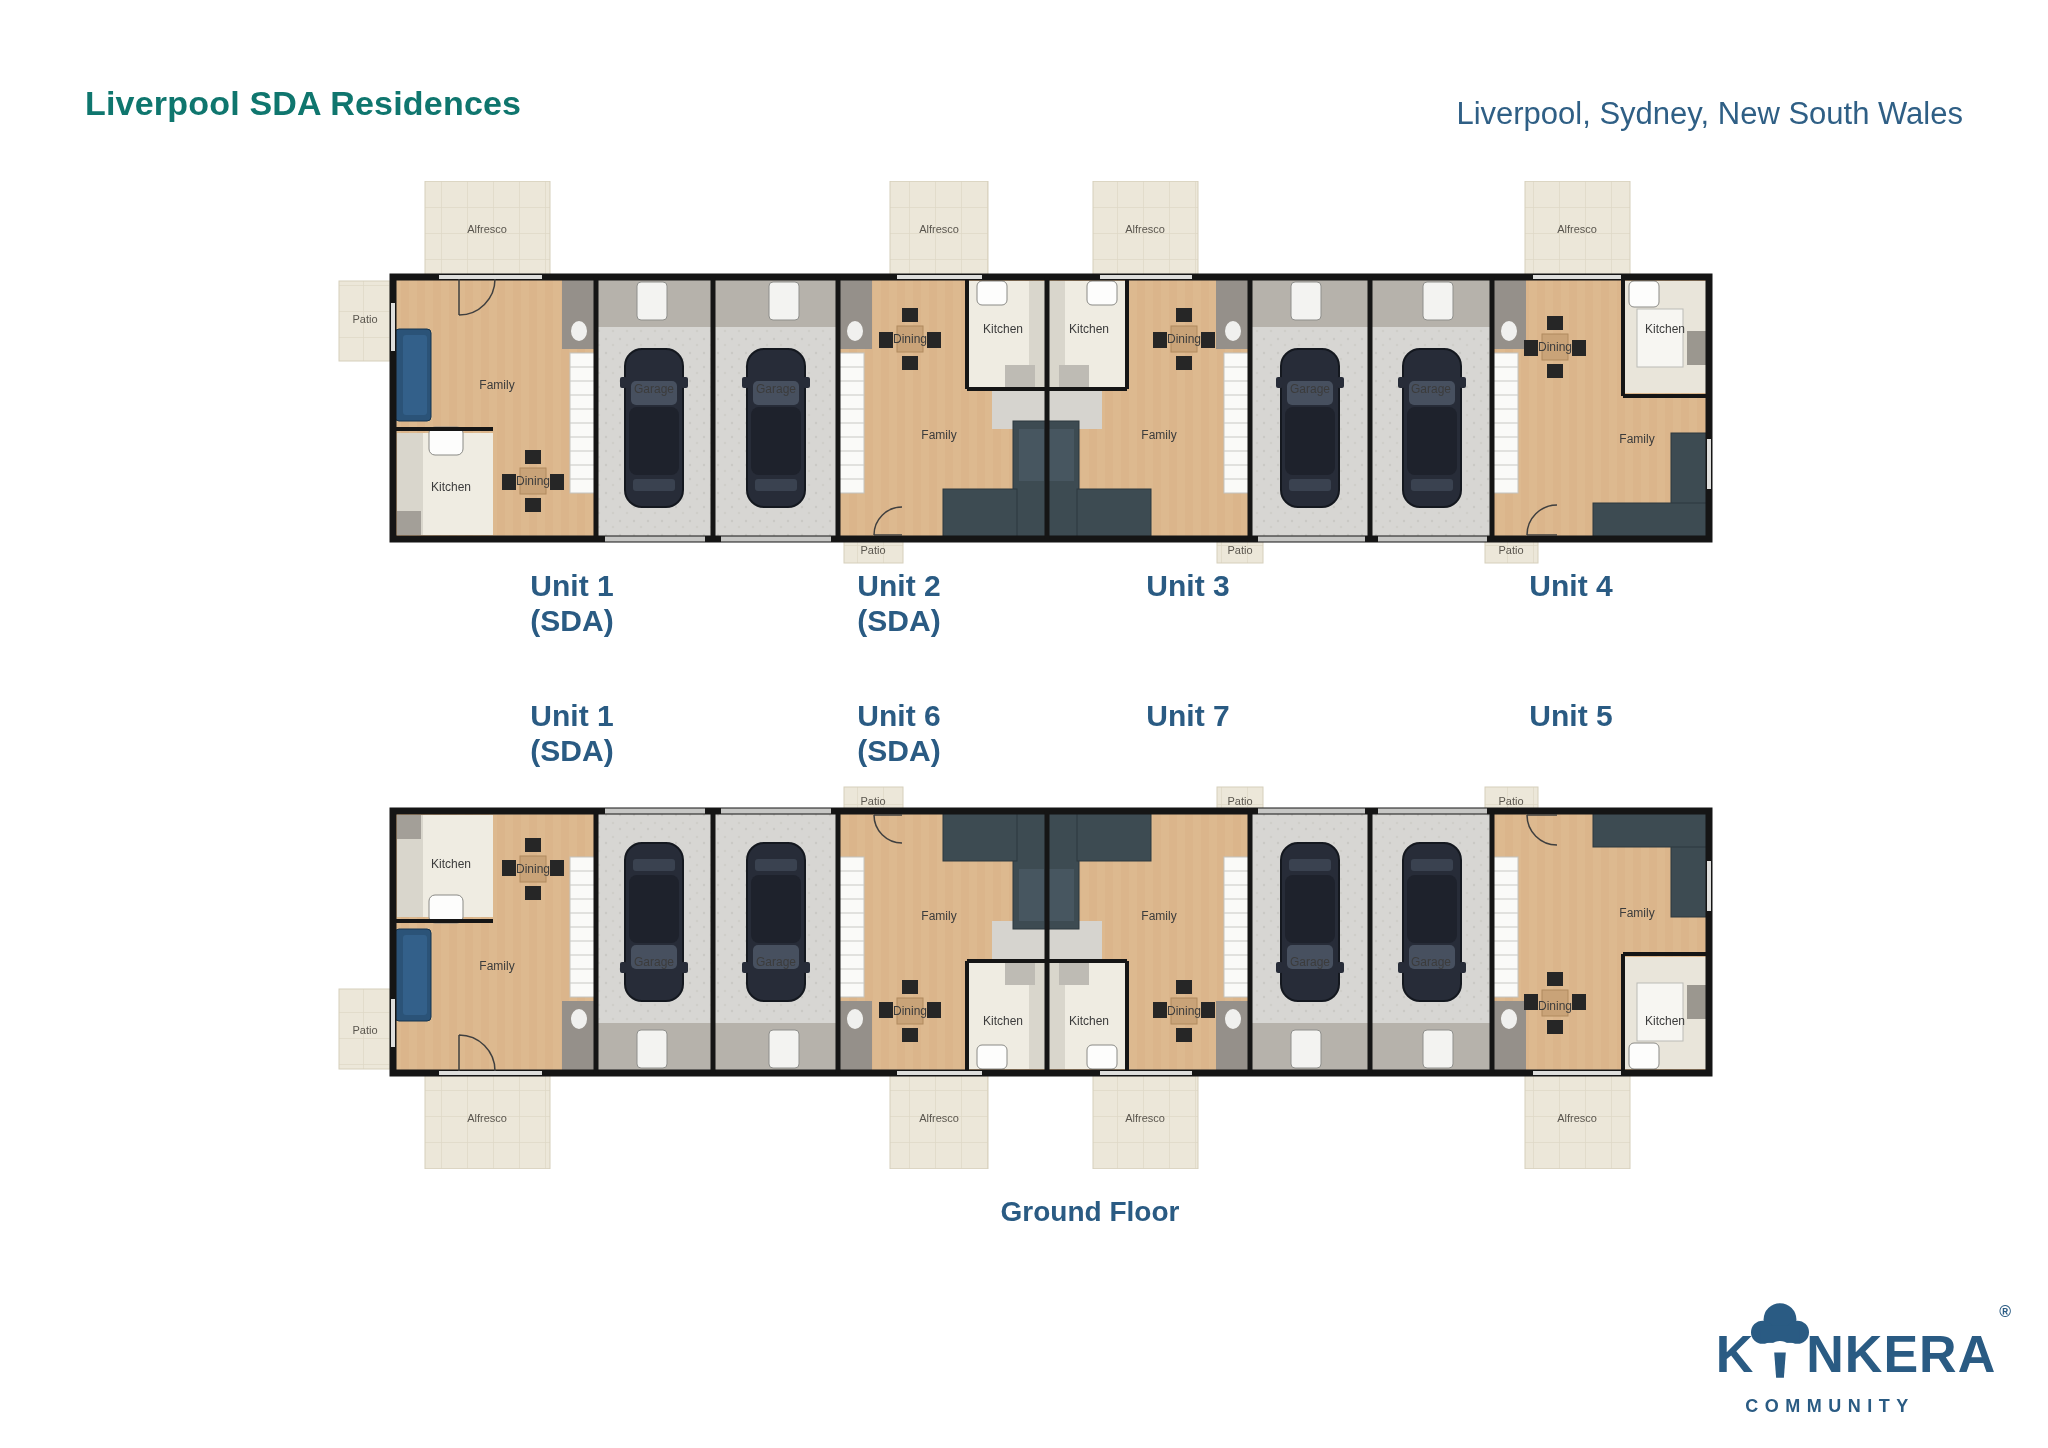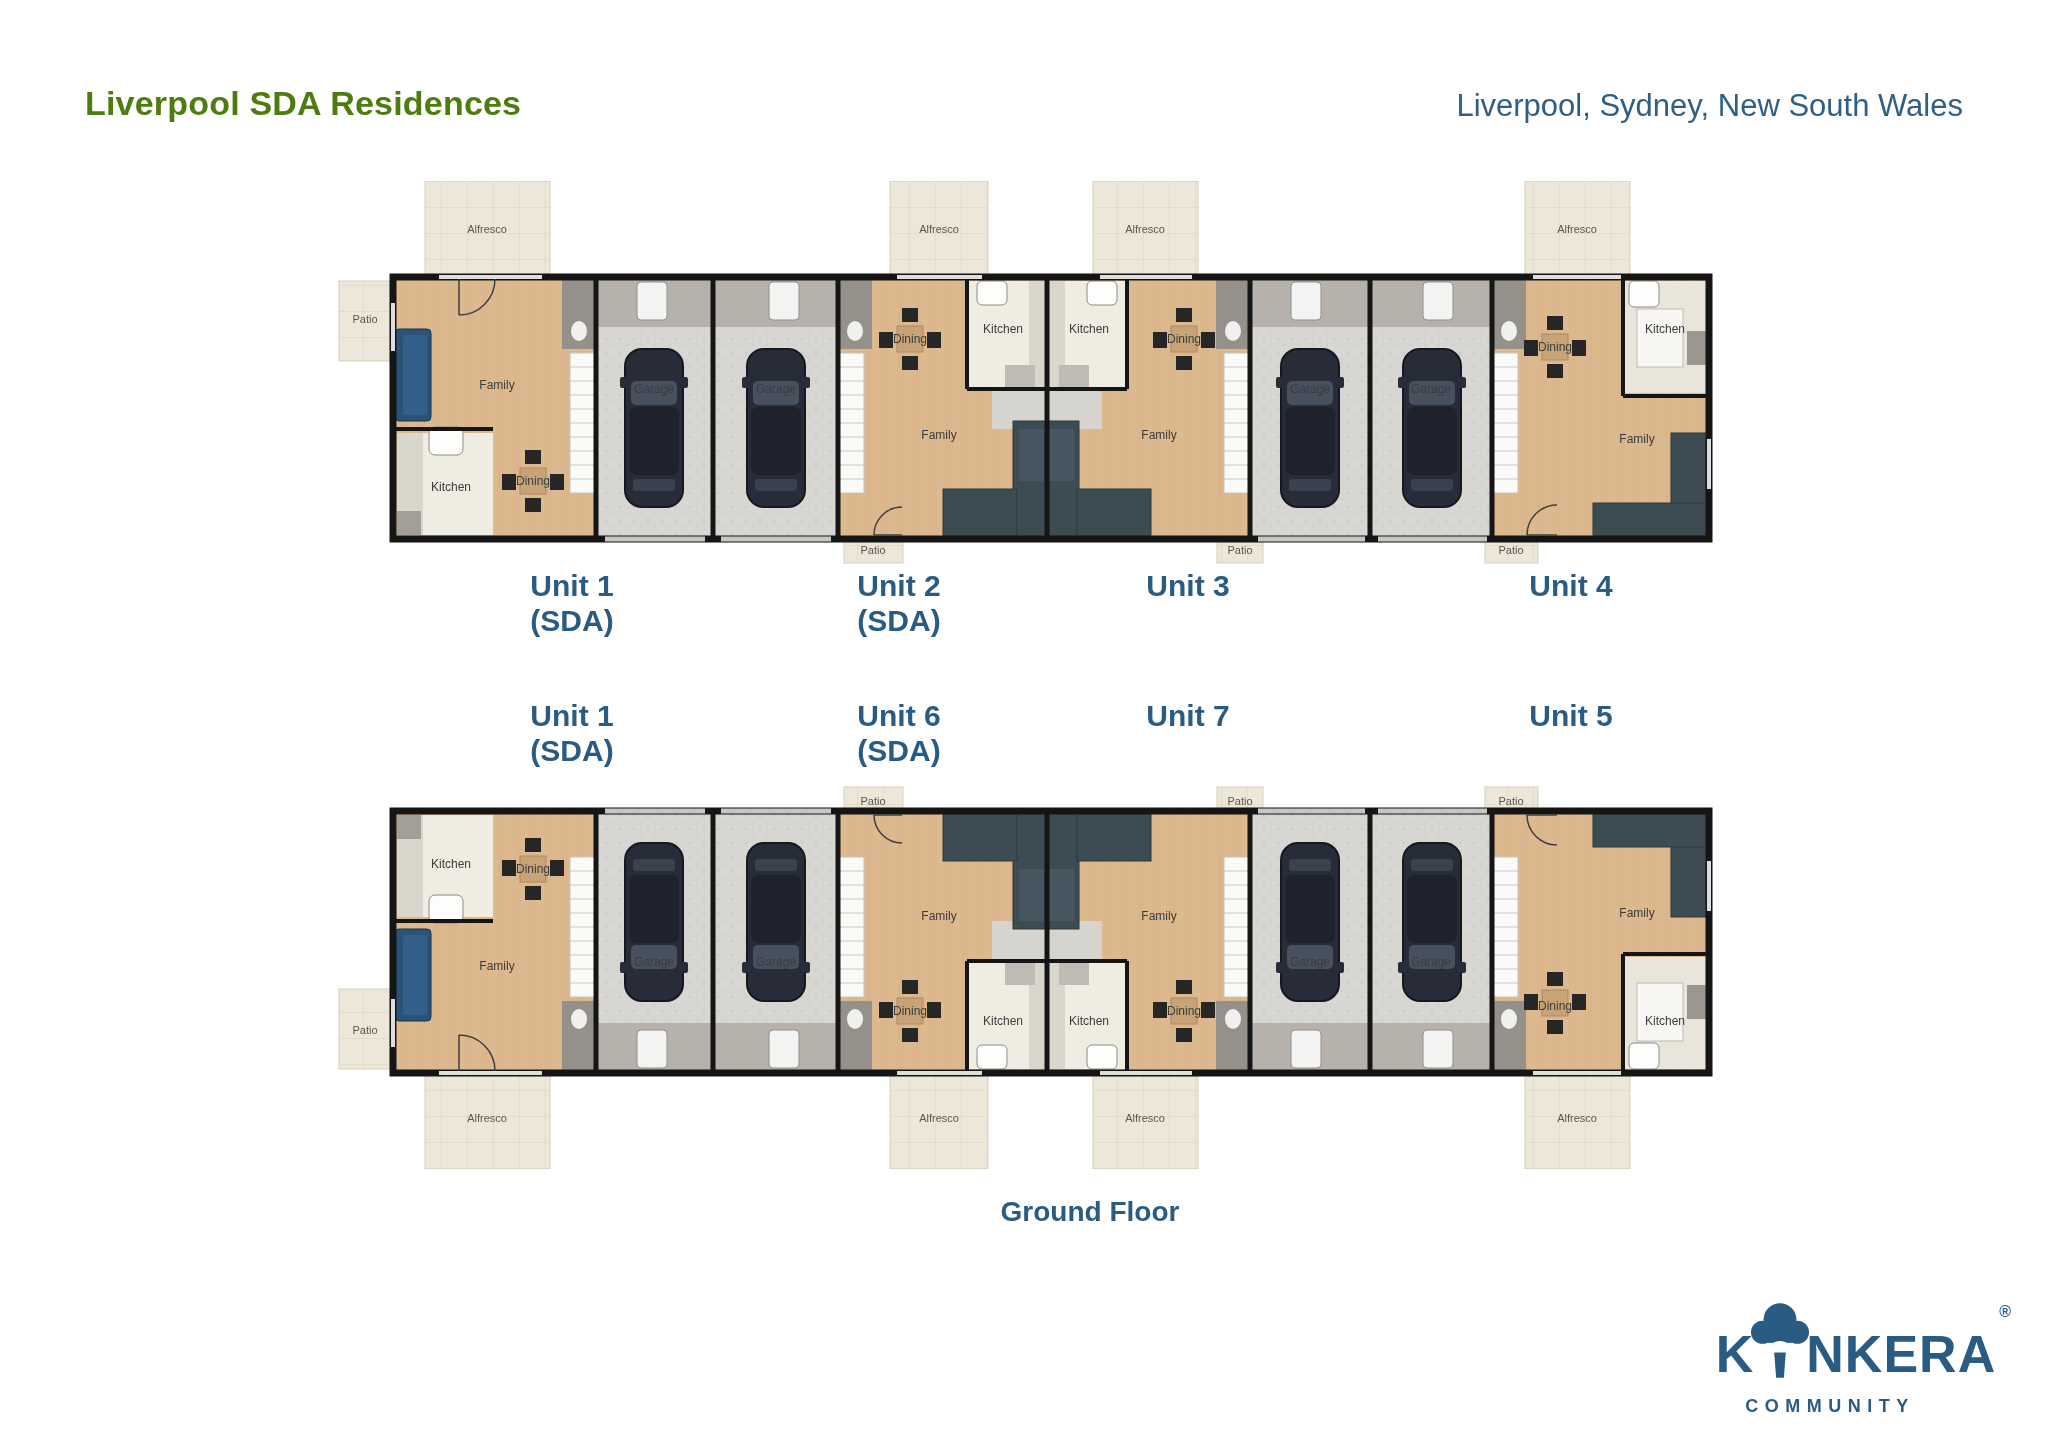--- a/index.html
+++ b/index.html
@@ -1,19 +1,19 @@
 <!DOCTYPE html>
 <html><head>
 <meta charset="utf-8">
 <style>
   html,body{margin:0;padding:0;background:#fff;}
   .page{position:relative;width:2048px;height:1448px;background:#ffffff;overflow:hidden;
         font-family:"Liberation Sans",sans-serif;}
-  .page-title{position:absolute;left:85px;top:84px;font-size:34px;font-weight:bold;color:#4d7c0f;letter-spacing:.2px;}
-  .page-location{position:absolute;right:85px;top:88px;font-size:31px;font-weight:400;color:#2F5F85;}
+  .page-title{position:absolute;left:85px;top:84px;font-size:34px;font-weight:bold;color:#0f766e;letter-spacing:.2px;}
+  .page-location{position:absolute;right:85px;top:96px;font-size:31px;font-weight:400;color:#2F5F85;}
   .plan-strip{position:absolute;width:1380px;height:385px;}
   .strip-top{left:337px;top:181px;}
   .strip-bottom{left:337px;top:784px;}
   .unit-label{position:absolute;transform:translateX(-50%);text-align:center;
               color:#2A5B83;font-weight:bold;font-size:30px;line-height:35px;white-space:nowrap;}
   .ground-floor{position:absolute;left:1090px;top:1196px;transform:translateX(-50%);
                 color:#2A5B83;font-weight:bold;font-size:28px;}
   .disclaimer{position:absolute;left:85px;top:1362px;font-size:21px;color:#4D6A7D;}
   .logo{position:absolute;right:36px;top:1298px;width:360px;color:#2A5B83;}
   .logo-main{display:flex;align-items:flex-end;justify-content:flex-end;

